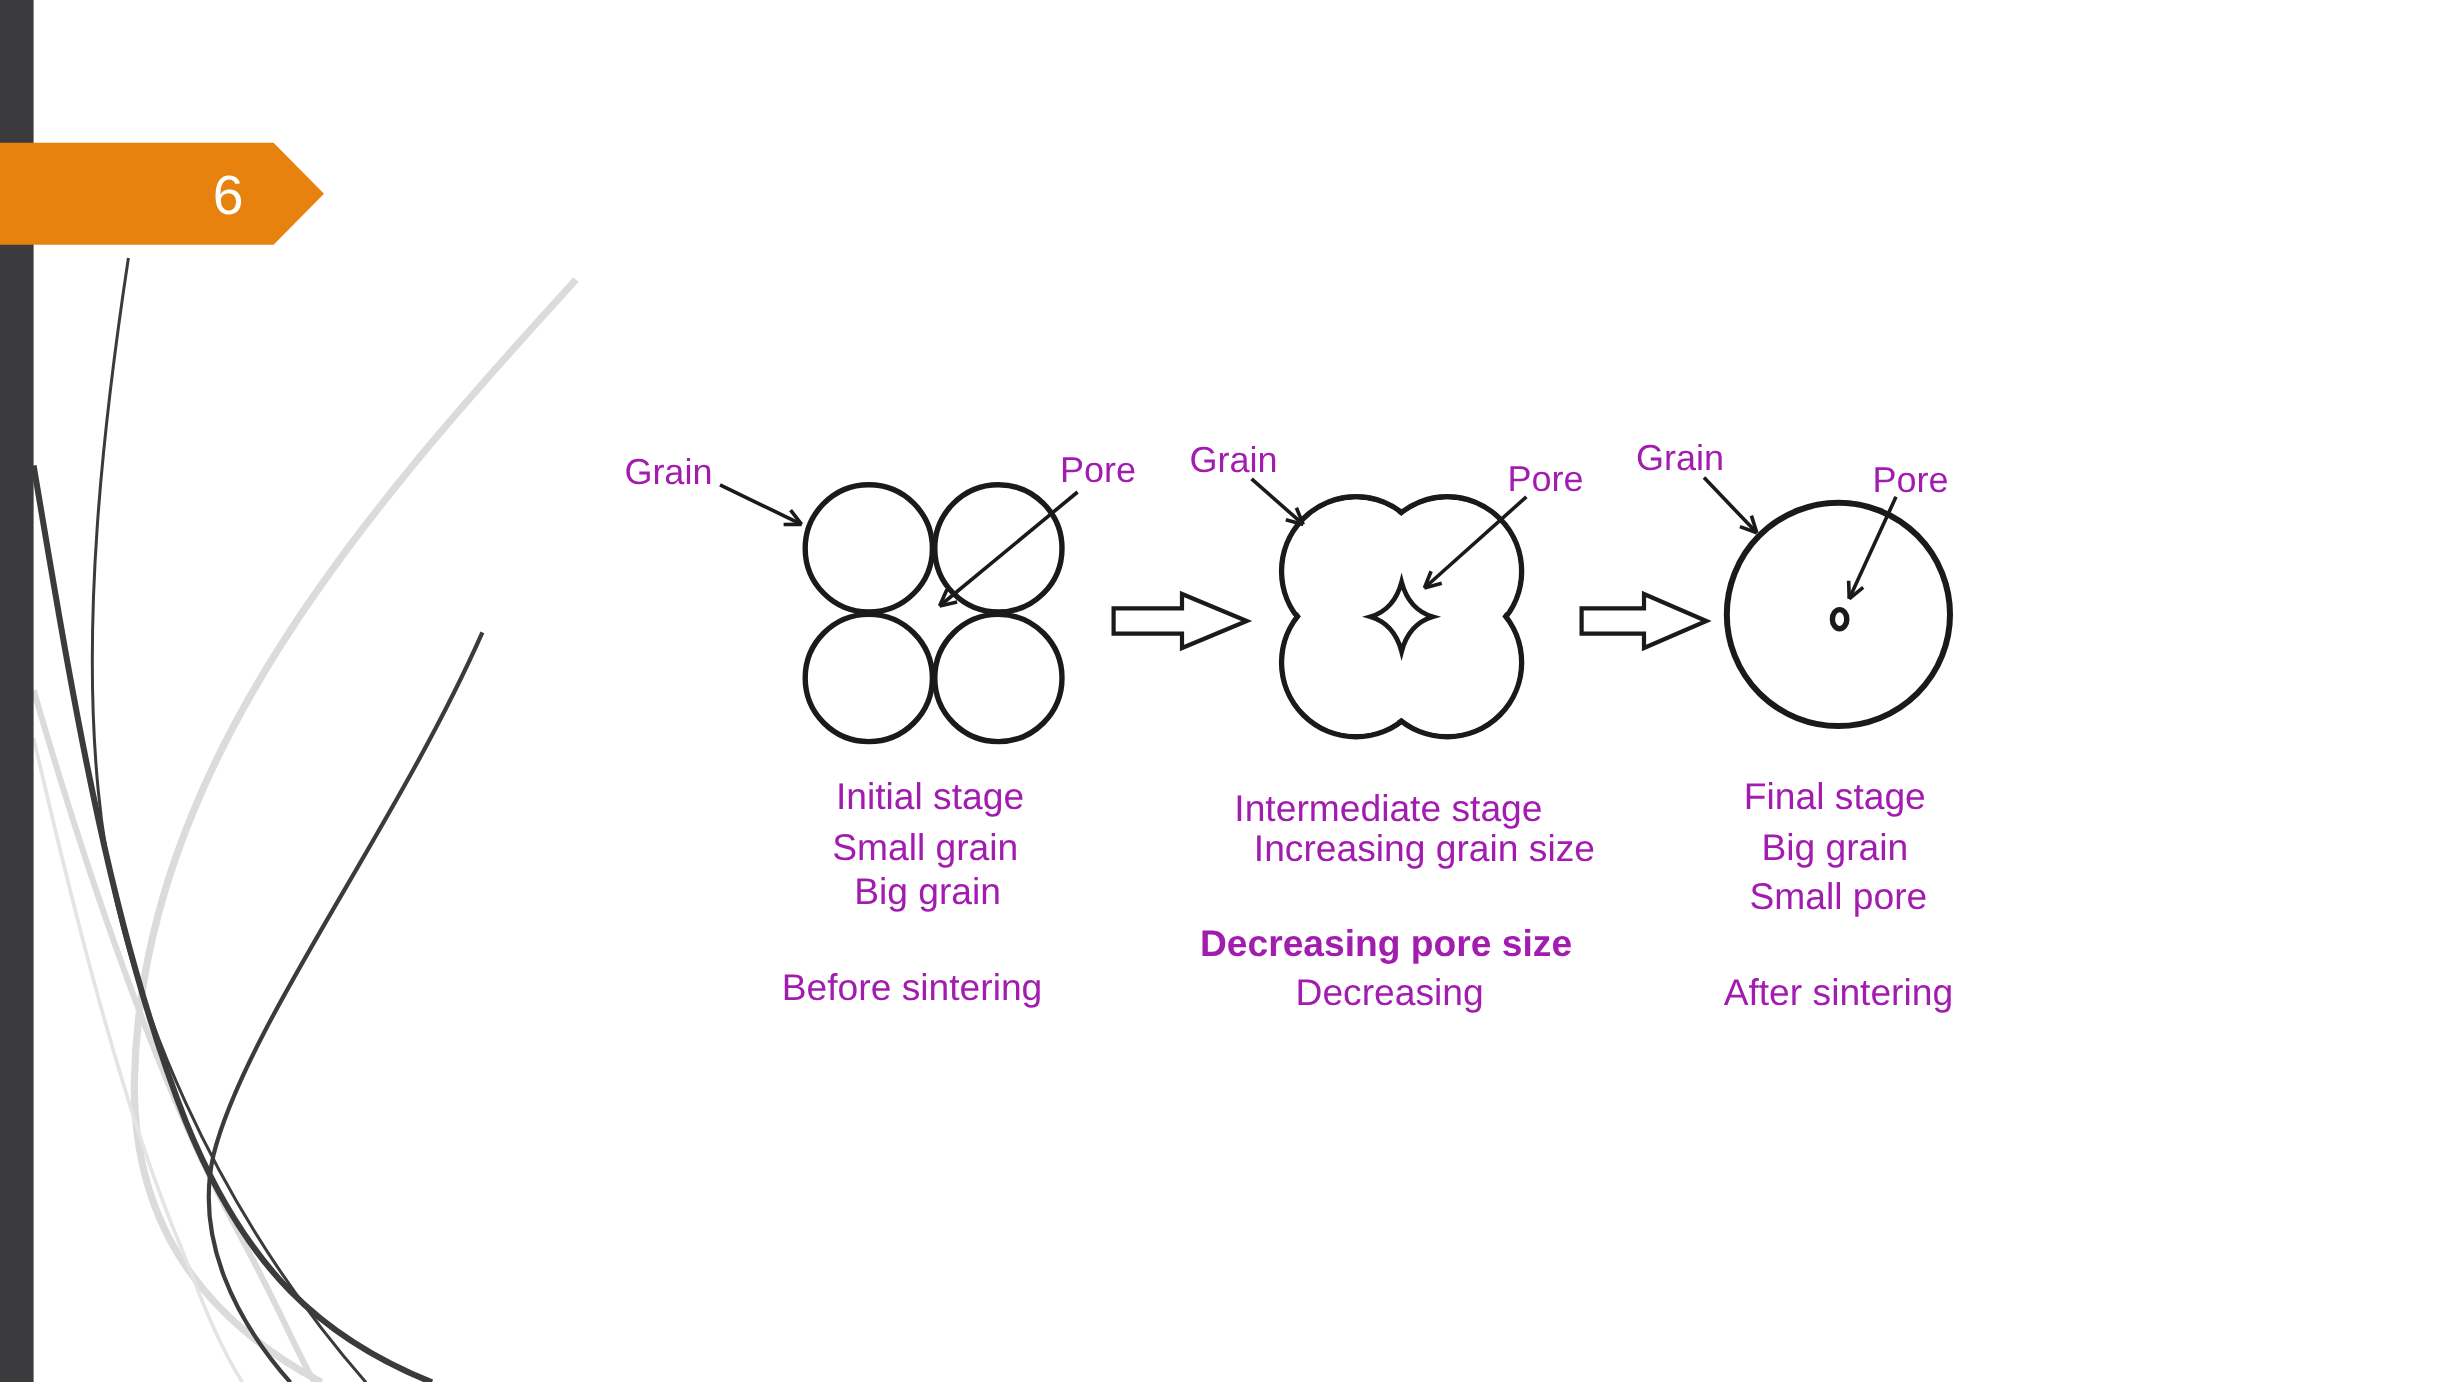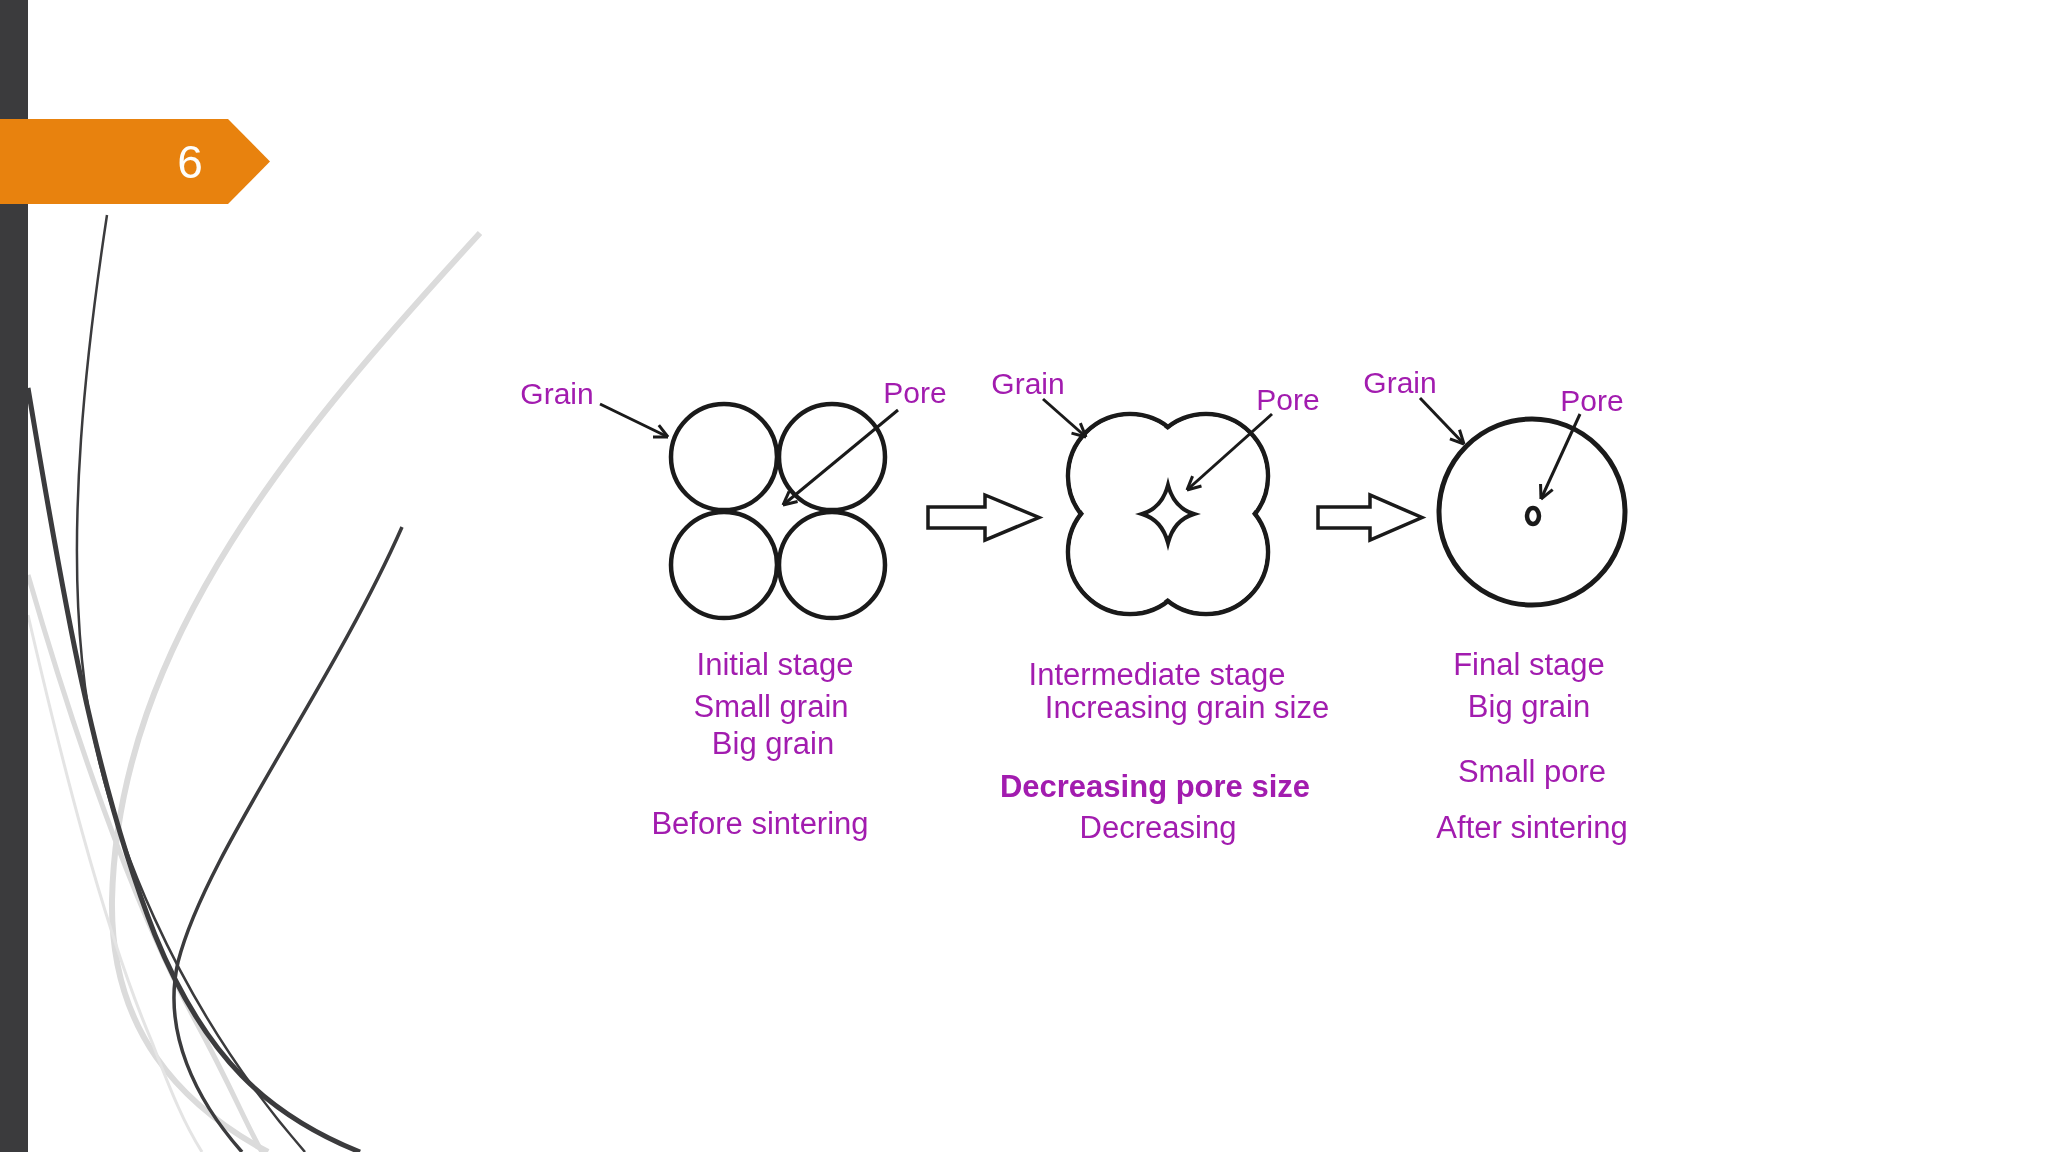--- a/index.html
+++ b/index.html
@@ -99,16 +99,16 @@
   <div class="txt cap" style="left:773px;top:743px;">Big grain</div>
   <div class="txt cap" style="left:760px;top:823px;">Before sintering</div>
 
   <div class="txt cap" style="left:1157px;top:664px;margin-top:10px;">Intermediate stage</div>
   <div class="txt cap" style="left:1187px;top:707px;">Increasing grain size</div>
   <div class="txt cap" style="left:1155px;top:786px;font-weight:bold;">Decreasing pore size</div>
   <div class="txt cap" style="left:1158px;top:827px;">Decreasing</div>
 
   <div class="txt cap" style="left:1529px;top:664px;text-align:center;">Final stage</div>
   <div class="txt cap" style="left:1529px;top:706px;">Big grain</div>
-  <div class="txt cap" style="left:1532px;top:747px;margin-top:24px;">Small pore</div>
+  <div class="txt cap" style="left:1532px;top:747px;">Small pore</div>
   <div class="txt cap" style="left:1532px;top:827px;">After sintering</div>
 
 </div>
 
 </body></html>

